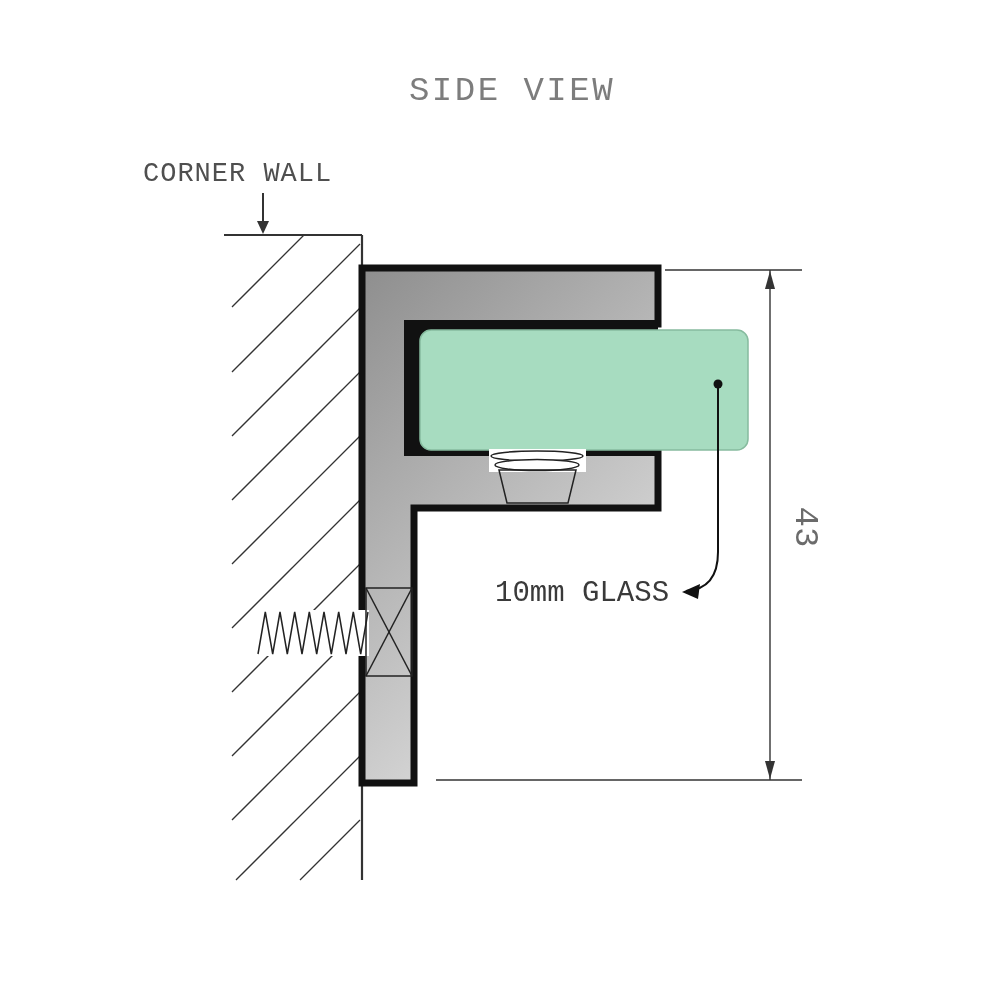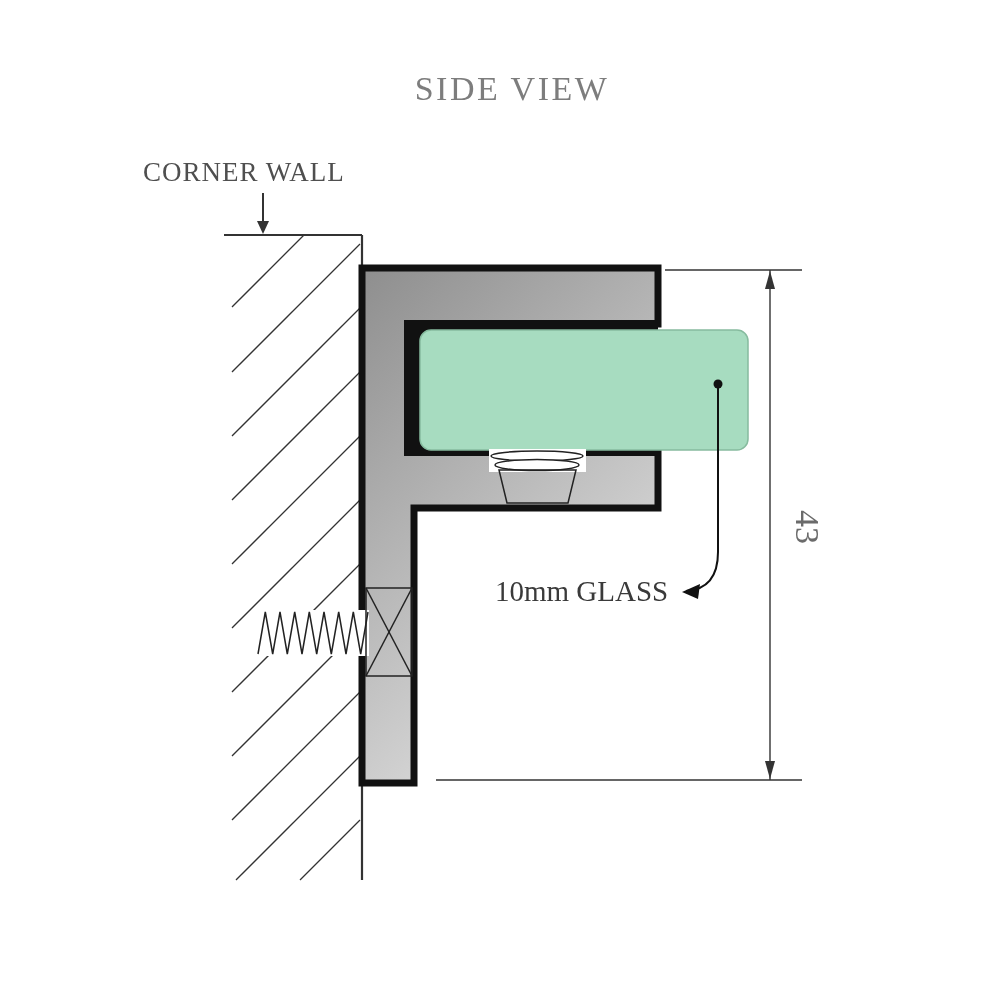--- a/index.html
+++ b/index.html
@@ -1,21 +1,21 @@
 <!DOCTYPE html>
 <html><head>
 <meta charset="utf-8">
 <style>
   html, body { margin: 0; padding: 0; background: #ffffff; }
   .canvas {
     position: relative;
     width: 1000px;
     height: 1000px;
     background: #ffffff;
-    font-family: Liberation Serif, serif;
+    font-family: Liberation Mono, monospace;
   }
   svg { display: block; }
   .title-text {
     font-size: 34px;
     letter-spacing: 2.5px;
     fill: #7d7d7d;
   }
   .wall-label-text {
     font-size: 27px;
     letter-spacing: 1px;

